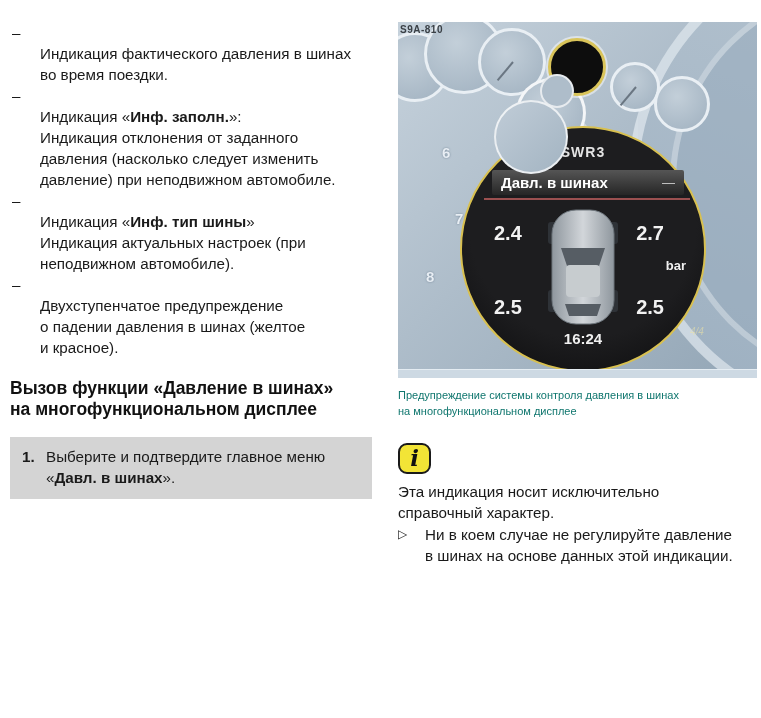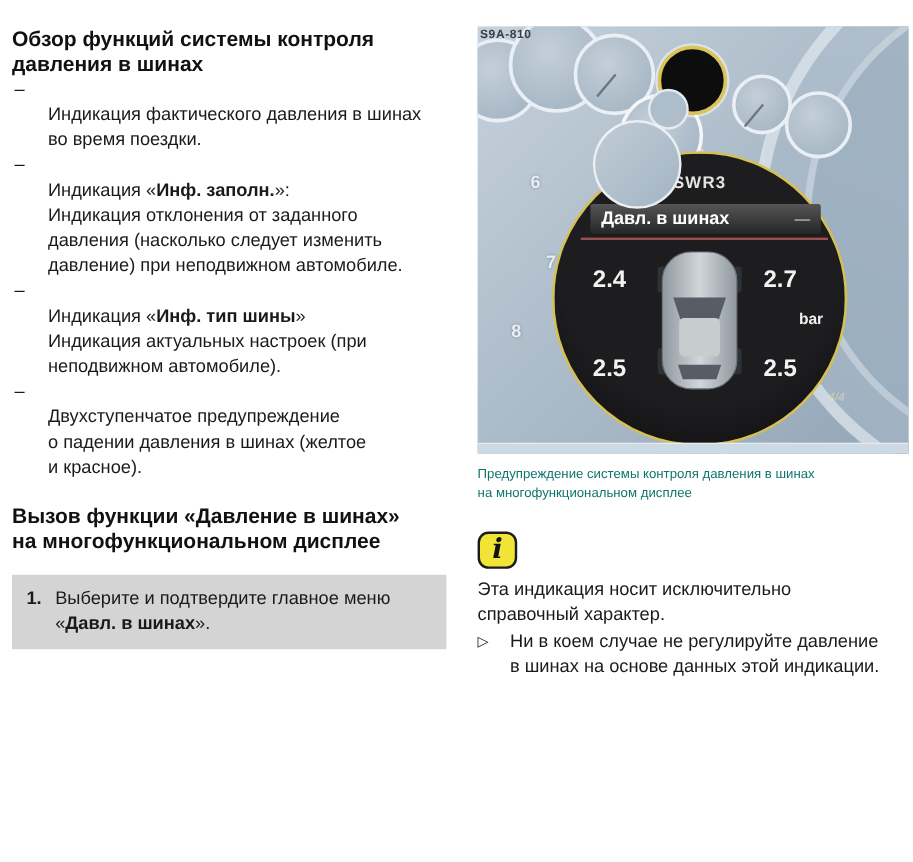--- a/index.html
+++ b/index.html
@@ -170,22 +170,20 @@
     font-size:15.2px; line-height:21px; }
   .note .tri { position:absolute; left:0; top:0; font-size:12px; color:#1a1a1a; }
   b { font-weight:700; }
 </style>
 </head>
 <body>
 
 <div class="page">
 
   <div class="col-left">
-    <h1 class="ws">Обзор функций системы контроля
-давления в шинах</h1>
 
     <ul class="dash-list">
       <li class="ws">
         <span class="dash">–</span><span>Индикация фактического давления в шинах
 во время поездки.</span>
       </li>
       <li class="ws">
         <span class="dash">–</span><span>Индикация «</span><b>Инф. заполн.</b><span>»:
 Индикация отклонения от заданного
 давления (насколько следует изменить
@@ -251,20 +249,21 @@
           <rect x="1" y="14" width="9" height="22" rx="3" fill="#2e3237"></rect>
           <rect x="62" y="14" width="9" height="22" rx="3" fill="#2e3237"></rect>
           <rect x="1" y="82" width="9" height="22" rx="3" fill="#2e3237"></rect>
           <rect x="62" y="82" width="9" height="22" rx="3" fill="#2e3237"></rect>
           <rect x="5" y="2" width="62" height="114" rx="24" fill="url(#bodyg)" stroke="#6e767d" stroke-width="1"></rect>
           <path d="M14 40 L58 40 L52 58 L20 58 Z" fill="#565d64"></path>
           <rect x="19" y="57" width="34" height="32" rx="4" fill="#c7cccf"></rect>
           <path d="M18 96 L54 96 L50 108 L22 108 Z" fill="#565d64"></path>
         </svg>
 
+        <div class="time">16:24</div>
       </div>
 
       <div class="display-bite"></div>
       <div class="circ gauge g-a"></div>
       <div class="circ gauge g-b"></div>
       <div class="circ gauge g-c">
           <span class="needle"></span>
         </div>
       <div class="circ gauge g-d"></div>
       <div class="mini-dial"></div>

